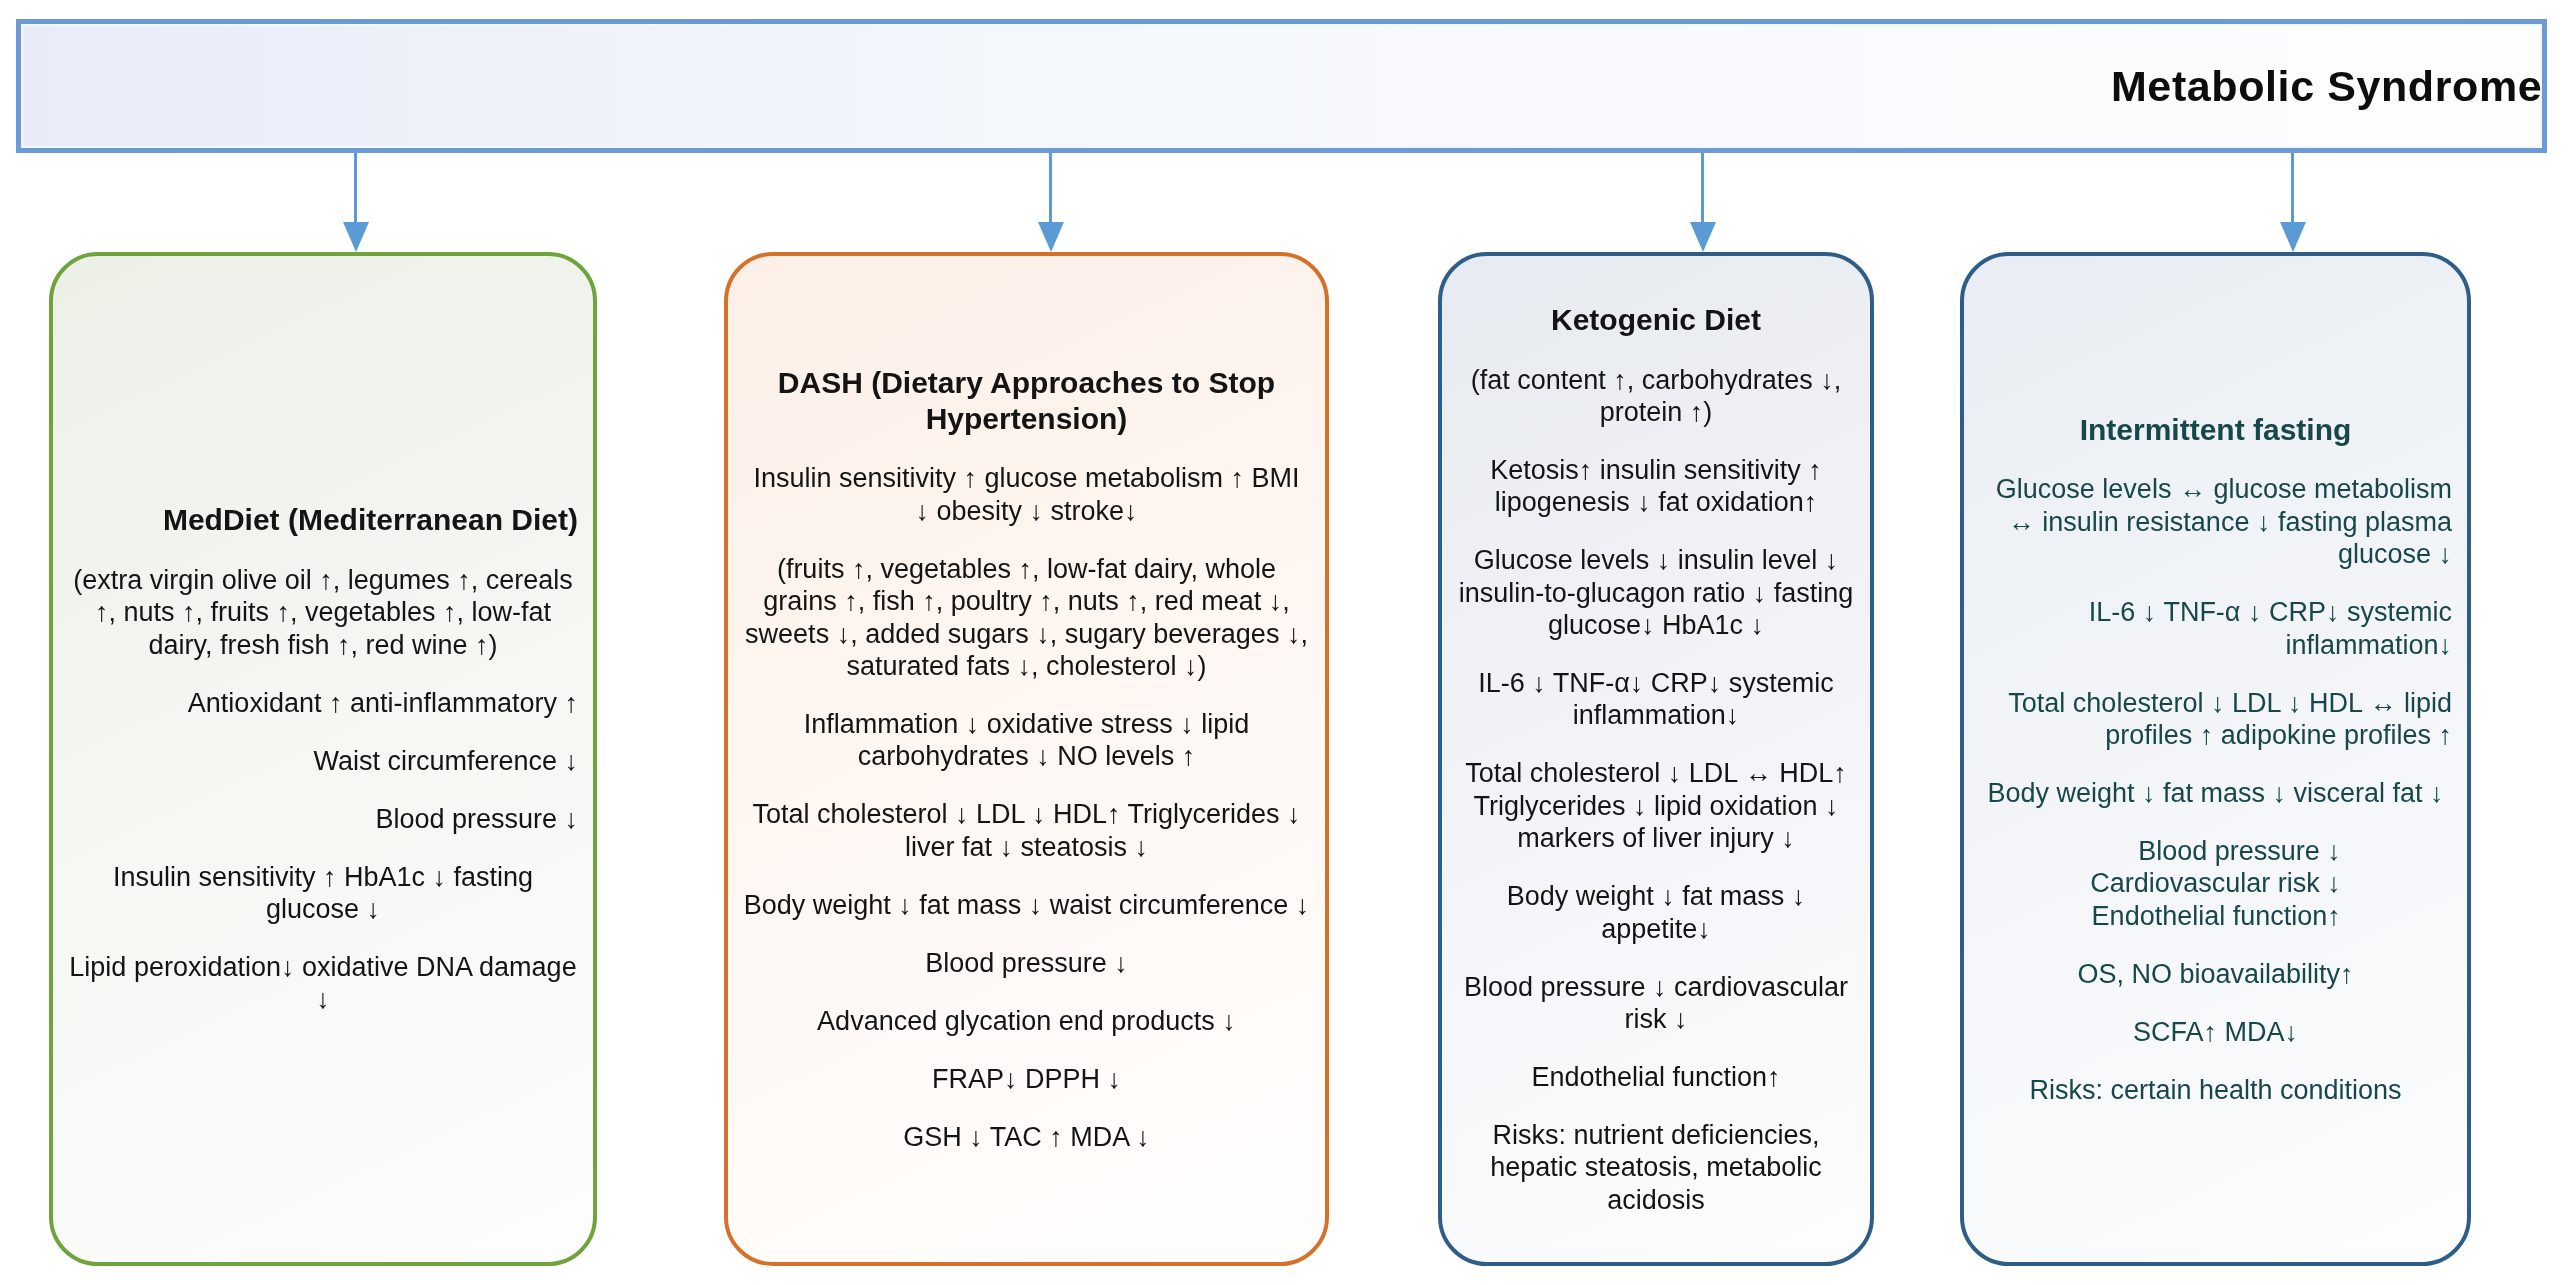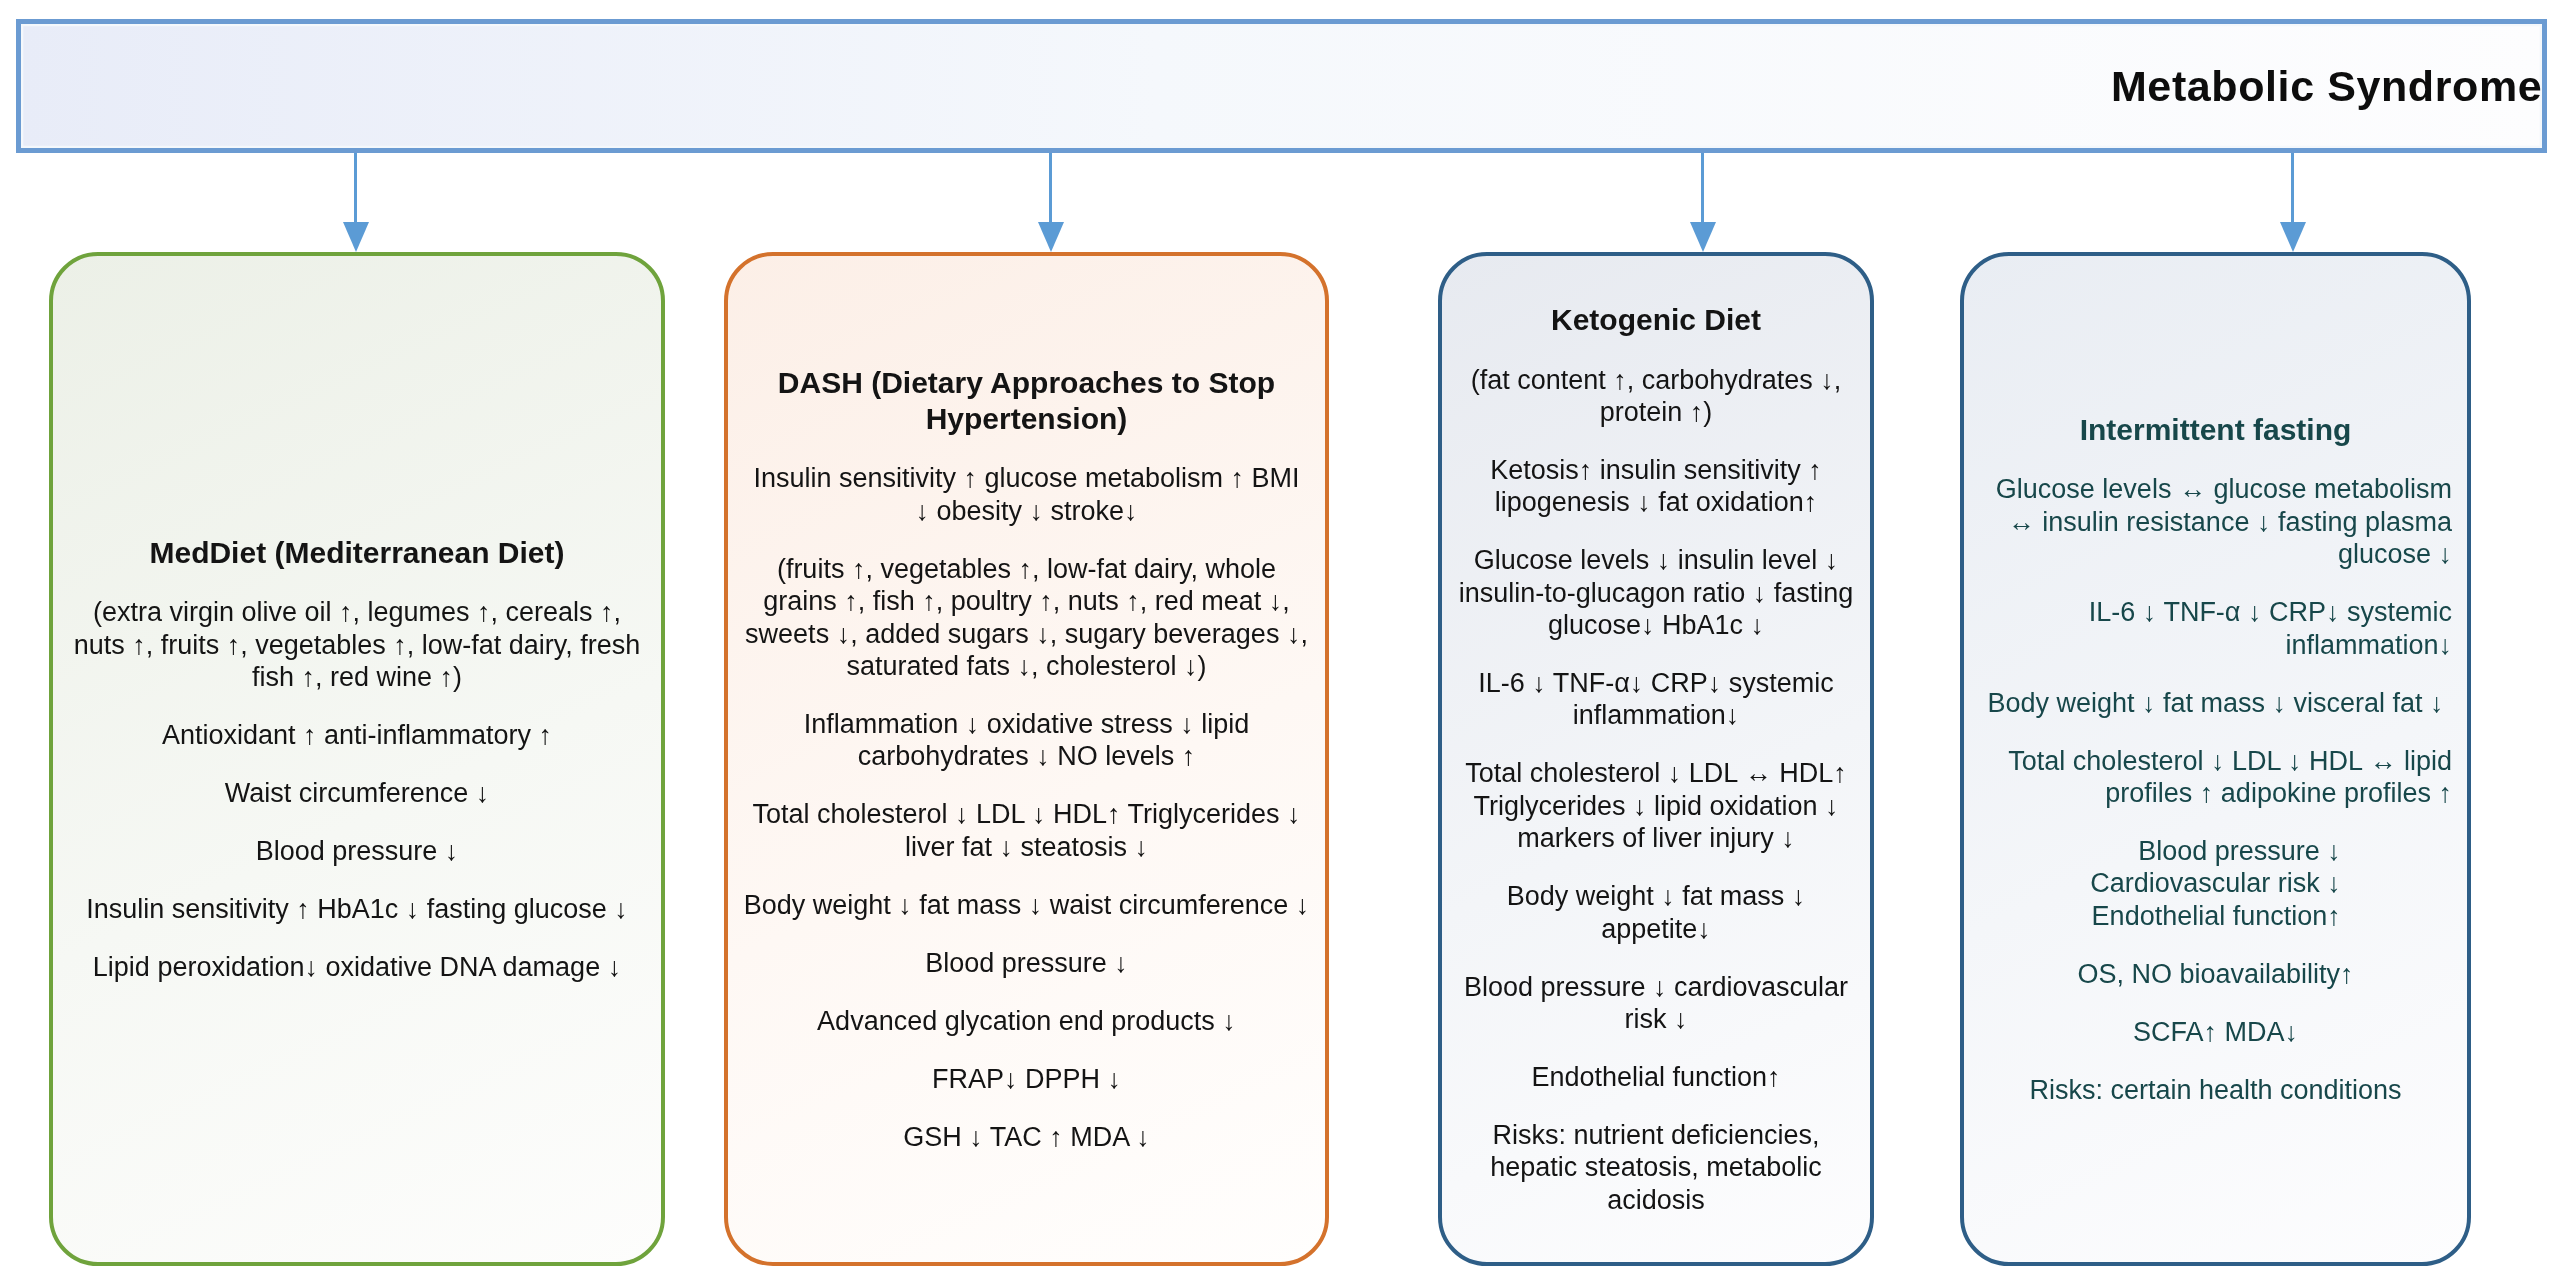--- a/index.html
+++ b/index.html
@@ -86,23 +86,24 @@
     margin: 0;
     white-space: pre-line;
   }
   .box .box-title {
     font-weight: bold;
     font-size: 30px;
     margin: 0;
   }
   .box-meddiet {
     left: 49px;
-    width: 616px;
+    width: 548px;
     border-color: #6fa33c;
     background: linear-gradient(155deg, #ecf0e7 0%, #f6f8f4 55%, #fdfdfc 100%);
+    align-items: flex-end;
   }
   .box-dash {
     left: 724px;
     width: 605px;
     border-color: #d4722c;
     background: linear-gradient(155deg, #fcefe7 0%, #fef8f4 55%, #fffefd 100%);
   }
   .box-ketogenic {
     left: 1438px;
     width: 436px;
@@ -177,22 +178,22 @@
     <p>Body weight ↓ fat mass ↓ appetite↓</p>
     <p>Blood pressure ↓ cardiovascular risk ↓</p>
     <p>Endothelial function↑</p>
     <p>Risks: nutrient deficiencies, hepatic steatosis, metabolic acidosis</p>
   </div>
 
   <div class="box box-fasting">
     <p class="box-title">Intermittent fasting</p>
     <p>Glucose levels ↔ glucose metabolism ↔ insulin resistance ↓ fasting plasma glucose ↓</p>
     <p>IL-6 ↓ TNF-α ↓ CRP↓ systemic inflammation↓</p>
+    <p>Total cholesterol ↓ LDL ↓ HDL ↔ lipid profiles ↑ adipokine profiles ↑</p>
     <p>Body weight ↓ fat mass ↓ visceral fat ↓</p>
-    <p>Total cholesterol ↓ LDL ↓ HDL ↔ lipid profiles ↑ adipokine profiles ↑</p>
     <p>Blood pressure ↓
 Cardiovascular risk ↓
 Endothelial function↑</p>
     <p>OS, NO bioavailability↑</p>
     <p>SCFA↑ MDA↓</p>
     <p>Risks: certain health conditions</p>
   </div>
 
 </div>
 

